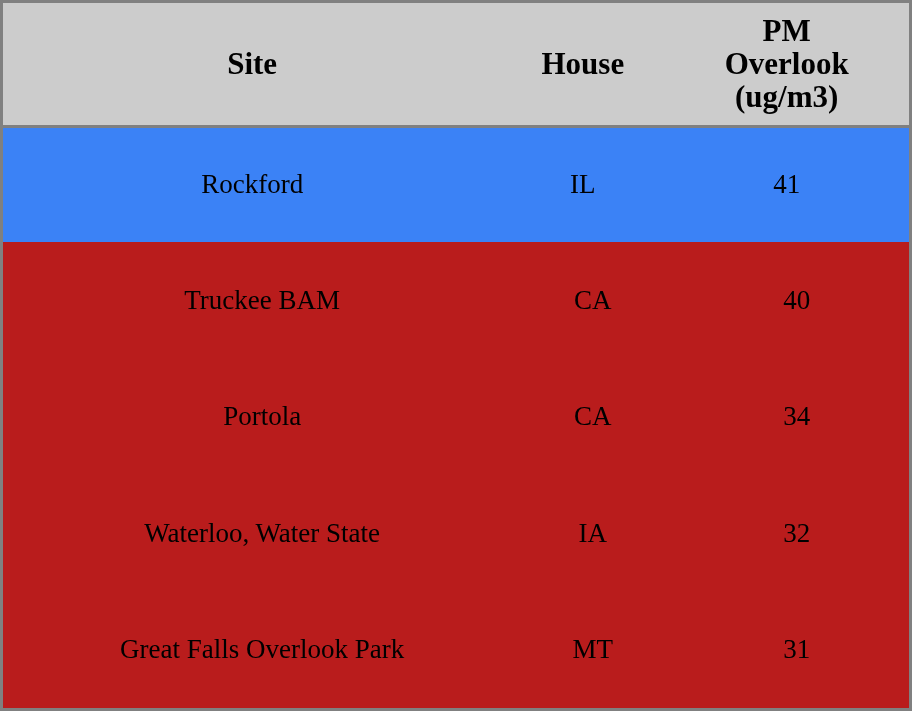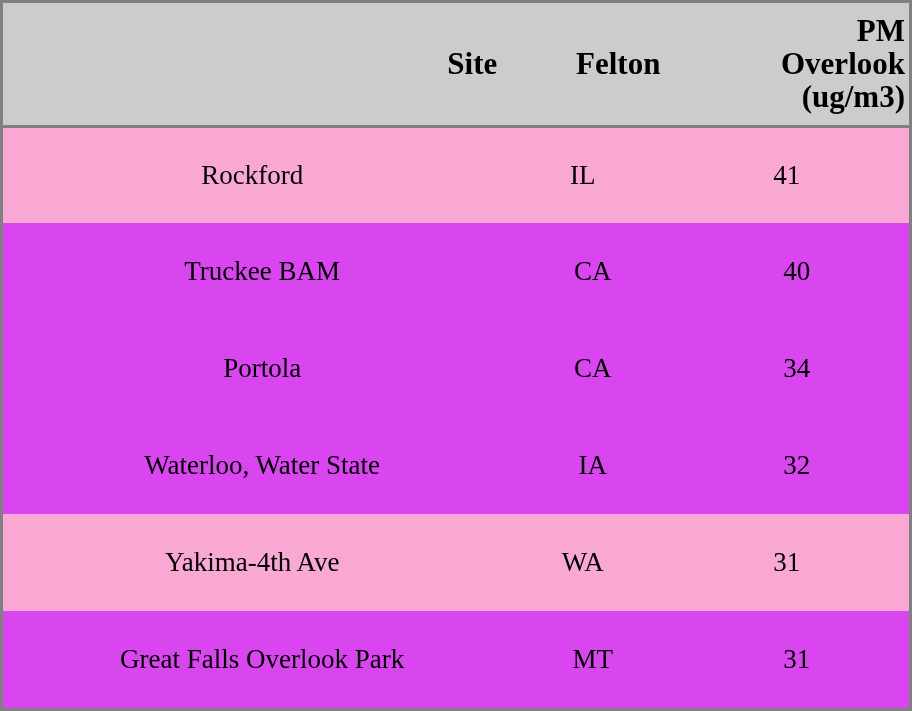--- a/index.html
+++ b/index.html
@@ -26,64 +26,64 @@
     border-collapse: collapse;
     table-layout: fixed;
   }
   table.data-table thead th {
     background: #cccccc;
     color: #000000;
     font-family: "Liberation Serif", serif;
     font-weight: bold;
     font-size: 31px;
     line-height: 1.08;
-    text-align: right;
+    text-align: center;
     vertical-align: middle;
     padding: 8px 4px;
     border-bottom: 3px solid #808080;
     height: 123px;
     box-sizing: border-box;
   }
   table.data-table tbody td {
     font-family: "Liberation Serif", serif;
     font-size: 27px;
     color: #000000;
     text-align: center;
     vertical-align: middle;
     height: 58px;
     padding: 0 4px;
     border: none;
     box-sizing: border-box;
   }
   table.data-table tbody tr.odd-row td {
-    background: #f9a8d4;
+    background: #3b82f6;
     text-align: center;
   }
   table.data-table tbody tr.even-row td {
-    background: #d946ef;
+    background: #b91c1c;
     padding-left: 24px;
   }
   col.col-site { width: 55%; }
   col.col-state { width: 18%; }
   col.col-value { width: 27%; }
 </style>
 </head>
 <body>
 
 <div class="table-wrap">
   <table class="data-table">
     <colgroup>
       <col class="col-site">
       <col class="col-state">
       <col class="col-value">
     </colgroup>
     <thead>
       <tr>
         <th>Site</th>
-        <th>Felton</th>
+        <th>House</th>
         <th>
           <div>PM</div>
           <div>Overlook</div>
           <div>(ug/m3)</div>
         </th>
       </tr>
     </thead>
     <tbody>
       <tr class="odd-row">
         <td>Rockford</td>
@@ -98,25 +98,20 @@
       <tr class="even-row">
         <td>Portola</td>
         <td>CA</td>
         <td>34</td>
       </tr>
       <tr class="even-row">
         <td>Waterloo, Water State</td>
         <td>IA</td>
         <td>32</td>
       </tr>
-      <tr class="odd-row">
-        <td>Yakima-4th Ave</td>
-        <td>WA</td>
-        <td>31</td>
-      </tr>
       <tr class="even-row">
         <td>Great Falls Overlook Park</td>
         <td>MT</td>
         <td>31</td>
       </tr>
     </tbody>
   </table>
 </div>
 
 </body></html>

